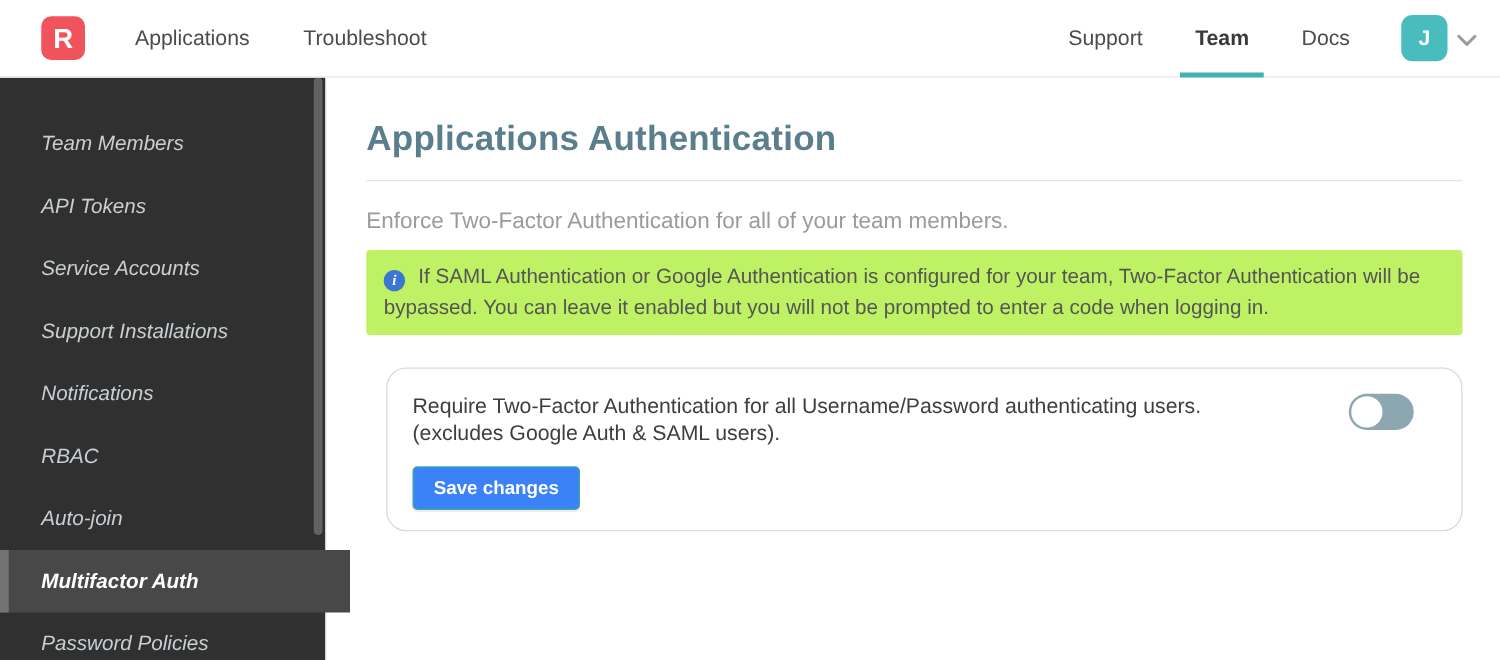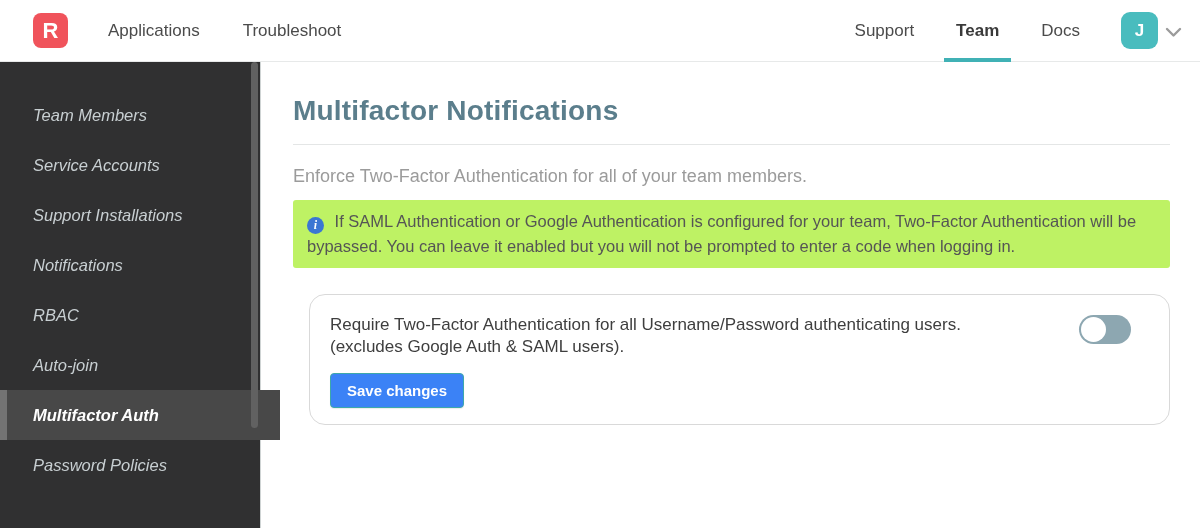--- a/index.html
+++ b/index.html
@@ -88,32 +88,33 @@
       <svg width="17" height="11" viewBox="0 0 17 11">
         <polyline points="2,2 8.5,8.5 15,2" fill="none" stroke="#9b9b9b" stroke-width="2.4" stroke-linecap="round" stroke-linejoin="round"></polyline>
       </svg>
     </span>
   </header>
 
   <div class="body">
 
     <aside class="sidebar">
       <div class="side-item">Team Members</div>
+      <div class="side-item">API Tokens</div>
       <div class="side-item">Service Accounts</div>
       <div class="side-item">Support Installations</div>
       <div class="side-item">Notifications</div>
       <div class="side-item">RBAC</div>
       <div class="side-item">Auto-join</div>
       <div class="side-item active">Multifactor Auth</div>
       <div class="side-item">Password Policies</div>
       <div class="side-scrollbar"></div>
     </aside>
 
     <main class="content">
-      <h1>Multifactor Notifications</h1>
+      <h1>Applications Authentication</h1>
       <hr class="divider">
       <p class="subtitle">Enforce Two-Factor Authentication for all of your team members.</p>
 
       <div class="info-box">
         <span class="info-icon">i</span>
         <span>If SAML Authentication or Google Authentication is configured for your team, Two-Factor Authentication will be bypassed. You can leave it enabled but you will not be prompted to enter a code when logging in.</span>
       </div>
 
       <div class="card">
         <p class="card-line">Require Two-Factor Authentication for all Username/Password authenticating users.</p>

